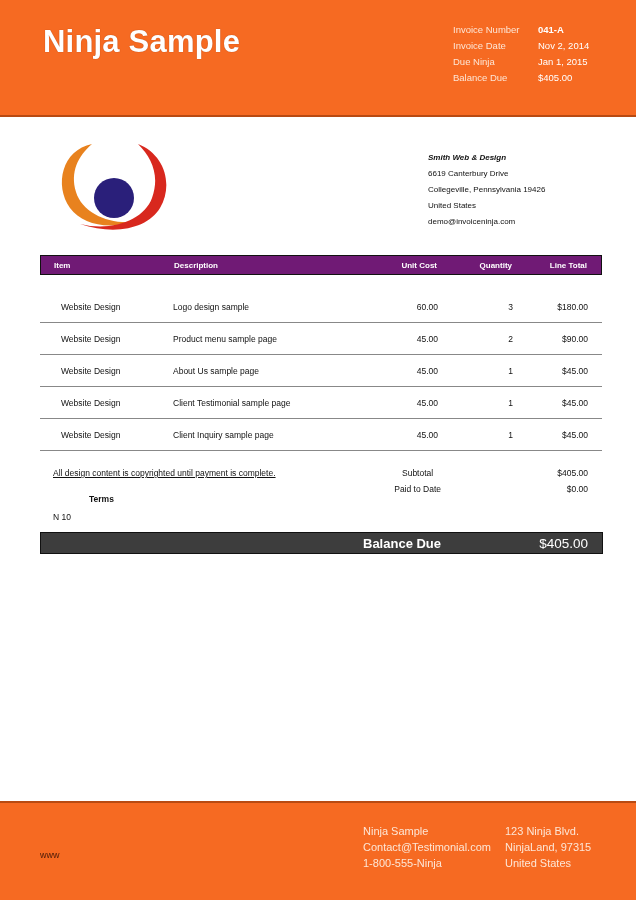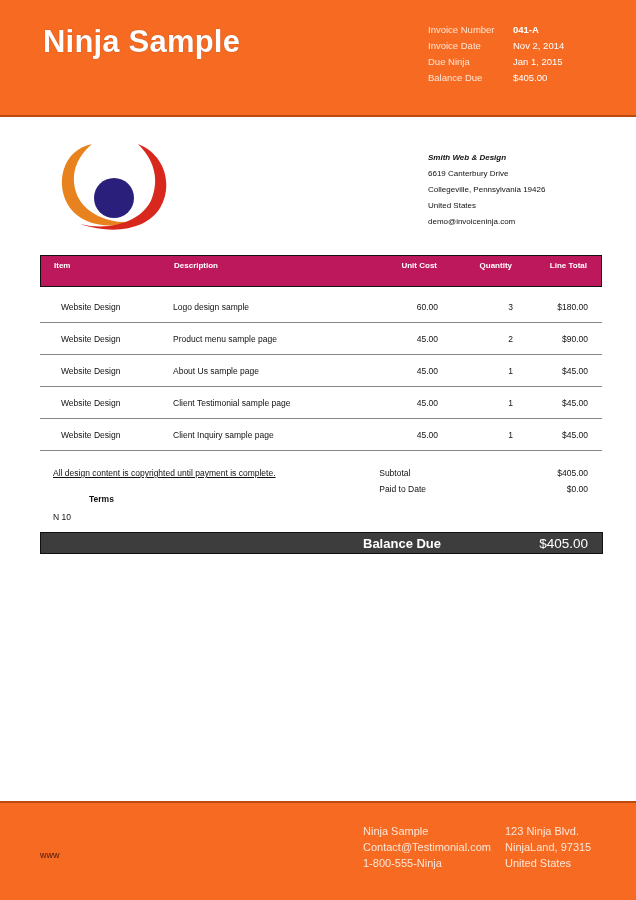--- a/index.html
+++ b/index.html
@@ -1,44 +1,44 @@
 <!DOCTYPE html>
 <html><head>
 <meta charset="utf-8">
 <style>
   html, body { margin:0; padding:0; }
   body { width:636px; height:900px; position:relative; background:#ffffff; font-family:"Liberation Sans", sans-serif; color:#222; overflow:hidden; }
   .header { position:absolute; left:0; top:0; width:636px; height:117px; background:#f66a22; border-bottom:2px solid #b84a12; box-sizing:border-box; }
   .title { position:absolute; left:43px; top:24px; font-size:31px; font-weight:bold; color:#fff; letter-spacing:0.2px; text-shadow:0 0 1px #a03a10; }
   .meta { position:absolute; left:428px; top:22px; font-size:9.5px; color:#fde6d6; }
-  .meta .row { height:16px; line-height:16px; white-space:nowrap; }
+  .meta .row { height:16px; line-height:16px; white-space:nowrap;margin-left:25px; }
   .meta .lbl { display:inline-block; width:85px; }
   .meta .val { display:inline-block; color:#fff; }
   .meta .val.bold { font-weight:bold; }
   .logo { position:absolute; left:52px; top:140px; width:120px; height:100px; }
   .company { position:absolute; left:428px; top:150px; font-size:8px; color:#111; }
   .company div { height:16px; line-height:16px; }
   .company .name { font-weight:bold;font-style:italic; }
-  .thead { position:absolute; left:40px; top:255px; width:562px; height:32px; background:#be185d; border:1px solid #111; box-sizing:border-box; color:#fff; font-size:8px; font-weight:bold; }
+  .thead { position:absolute; left:40px; top:255px; width:562px; height:20px; background:#701a75; border:1px solid #111; box-sizing:border-box; color:#fff; font-size:8px; font-weight:bold; }
   .thead span { position:absolute; top:5px; }
   .rows { position:absolute; left:40px; top:291px; width:562px; }
   .row-item { position:relative; height:32px; border-bottom:1px solid #888; box-sizing:border-box; font-size:8.5px; color:#111; }
   .row-item:last-child { border-bottom:1px solid #888; }
   .row-item span { position:absolute; top:11px; }
   .c-item { left:21px; font-weight:normal;text-align:right; }
   .c-desc { left:133px; }
   .c-cost { right:164px; }
   .c-qty { right:89px; }
   .c-total { right:14px; }
   .notes { position:absolute; left:53px; top:468px; font-size:8.5px; color:#111;text-decoration:underline; }
   .terms-label { position:absolute; left:53px; top:494px; font-size:8.5px; font-weight:bold; color:#111;margin-left:36px; }
   .terms-val { position:absolute; left:53px; top:512px; font-size:8.5px; color:#111; }
   .totals { position:absolute; top:468px; font-size:8.5px; color:#111; }
   .totals div { height:16px; line-height:10px; }
-  .tot-lbl { right:210px; text-align:left; }
+  .tot-lbl { right:195px; text-align:center; }
   .tot-val { right:48px; text-align:right; }
   .balance { position:absolute; left:40px; top:532px; width:563px; height:22px; background:#3d3d3d; border:1px solid #111; box-sizing:border-box; color:#fff; font-weight:bold; font-size:13px; }
   .balance .bl { position:absolute; left:322px; top:3px; }
   .balance .bv { position:absolute; right:14px; top:3px; font-weight:normal; font-size:13.5px; }
   .footer { position:absolute; left:0; top:801px; width:636px; height:99px; background:#f66a22; border-top:2px solid #b84a12; box-sizing:border-box; }
   .footer .www { position:absolute; left:40px; top:47px; font-size:9px; color:#4a1a08; }
   .footer .col { position:absolute; top:20px; font-size:11px; color:#fde6d6; }
   .footer .col div { height:16px; line-height:16px; white-space:nowrap; }
   .fc1 { left:363px; }
   .fc2 { left:505px; }

